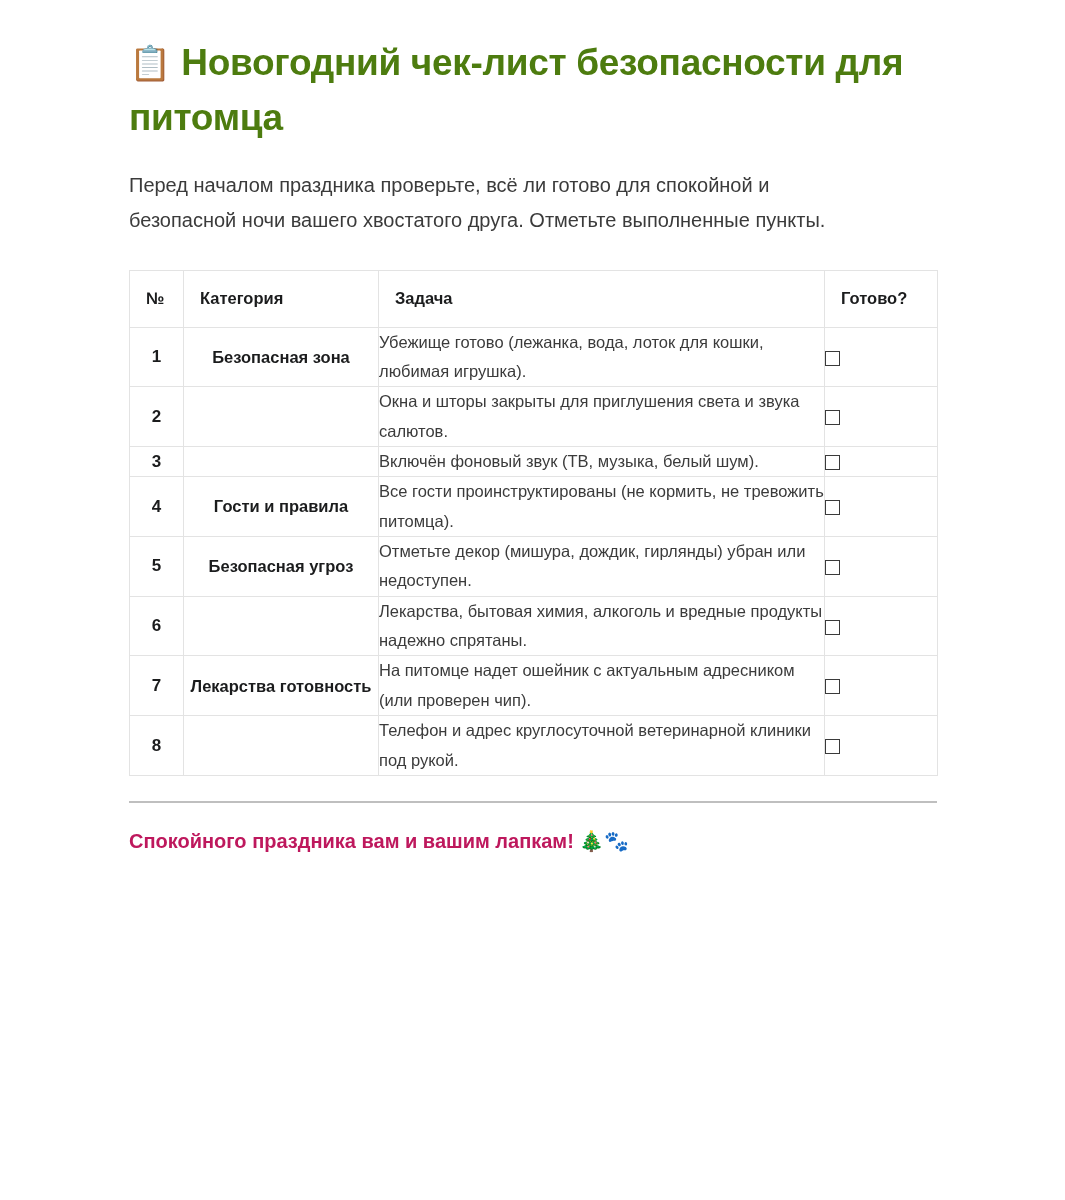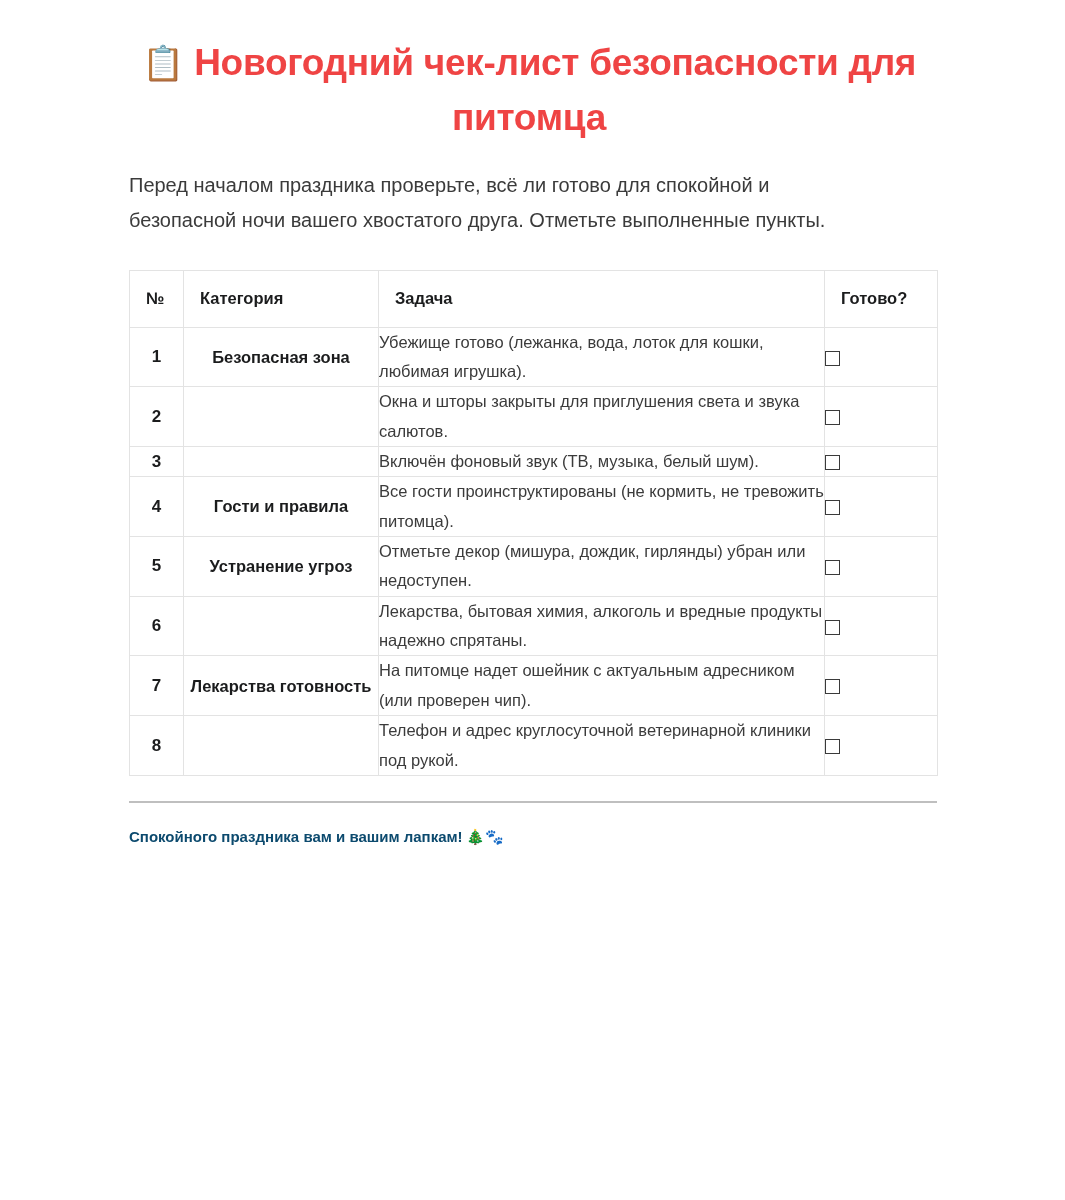--- a/index.html
+++ b/index.html
@@ -24,23 +24,22 @@
   }
 
   
   .doc-title {
     margin: 0;
     padding-top: 36px;
     font-size: 37px;
     line-height: 1.48;
     font-weight: bold;
     letter-spacing: -0.3px;
-    color: #ef4444;
+    color: #4d7c0f;
     max-width: 800px;
-    text-align: center;
   }
   .doc-title .emoji {
     font-family: "DejaVu Sans", sans-serif;
     font-weight: normal;
     font-size: 34px;
     letter-spacing: 0;
   }
 
   
   .intro {
@@ -124,23 +123,23 @@
   .footer-rule {
     width: 808px;
     height: 0;
     border: 0;
     border-top: 2px solid #bfbfbf;
     margin: 25px 0 0 0;
   }
   .footer-note {
     margin: 0;
     padding-top: 22px;
-    font-size: 15px;
-    font-weight: bold;
-    color: #0c4a6e;
+    font-size: 20px;
+    font-weight: bold;
+    color: #be185d;
     line-height: 1.6;
   }
   .footer-note .emoji {
     font-family: "DejaVu Sans", sans-serif;
     font-weight: normal;
   }
 </style>
 </head>
 <body>
 
@@ -189,21 +188,21 @@
             <td class="cell-done"><span class="checkbox-glyph"></span></td>
           </tr>
           <tr>
             <td class="cell-num">4</td>
             <td class="cell-cat">Гости и правила</td>
             <td class="cell-task">Все гости проинструктированы (не кормить, не тревожить питомца).</td>
             <td class="cell-done"><span class="checkbox-glyph"></span></td>
           </tr>
           <tr>
             <td class="cell-num">5</td>
-            <td class="cell-cat">Устранение угроз</td>
+            <td class="cell-cat">Безопасная угроз</td>
             <td class="cell-task">Отметьте декор (мишура, дождик, гирлянды) убран или недоступен.</td>
             <td class="cell-done"><span class="checkbox-glyph"></span></td>
           </tr>
           <tr>
             <td class="cell-num">6</td>
             <td class="cell-cat"></td>
             <td class="cell-task">Лекарства, бытовая химия, алкоголь и вредные продукты надежно спрятаны.</td>
             <td class="cell-done"><span class="checkbox-glyph"></span></td>
           </tr>
           <tr>

